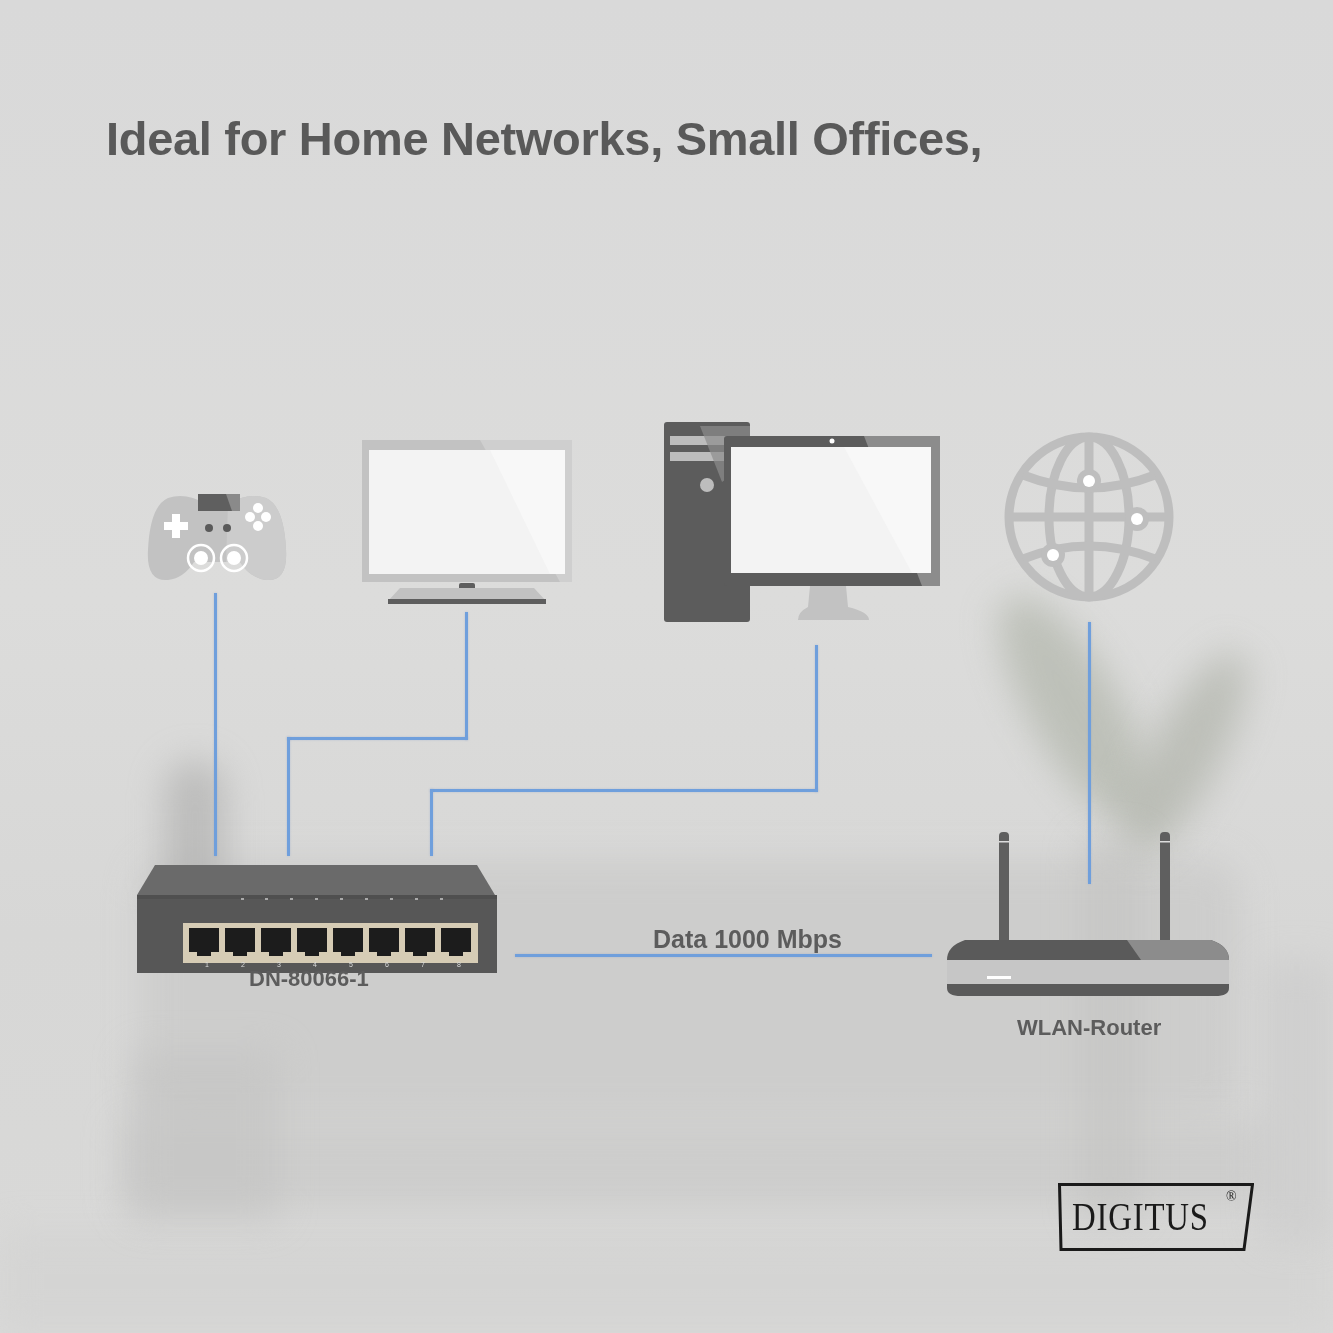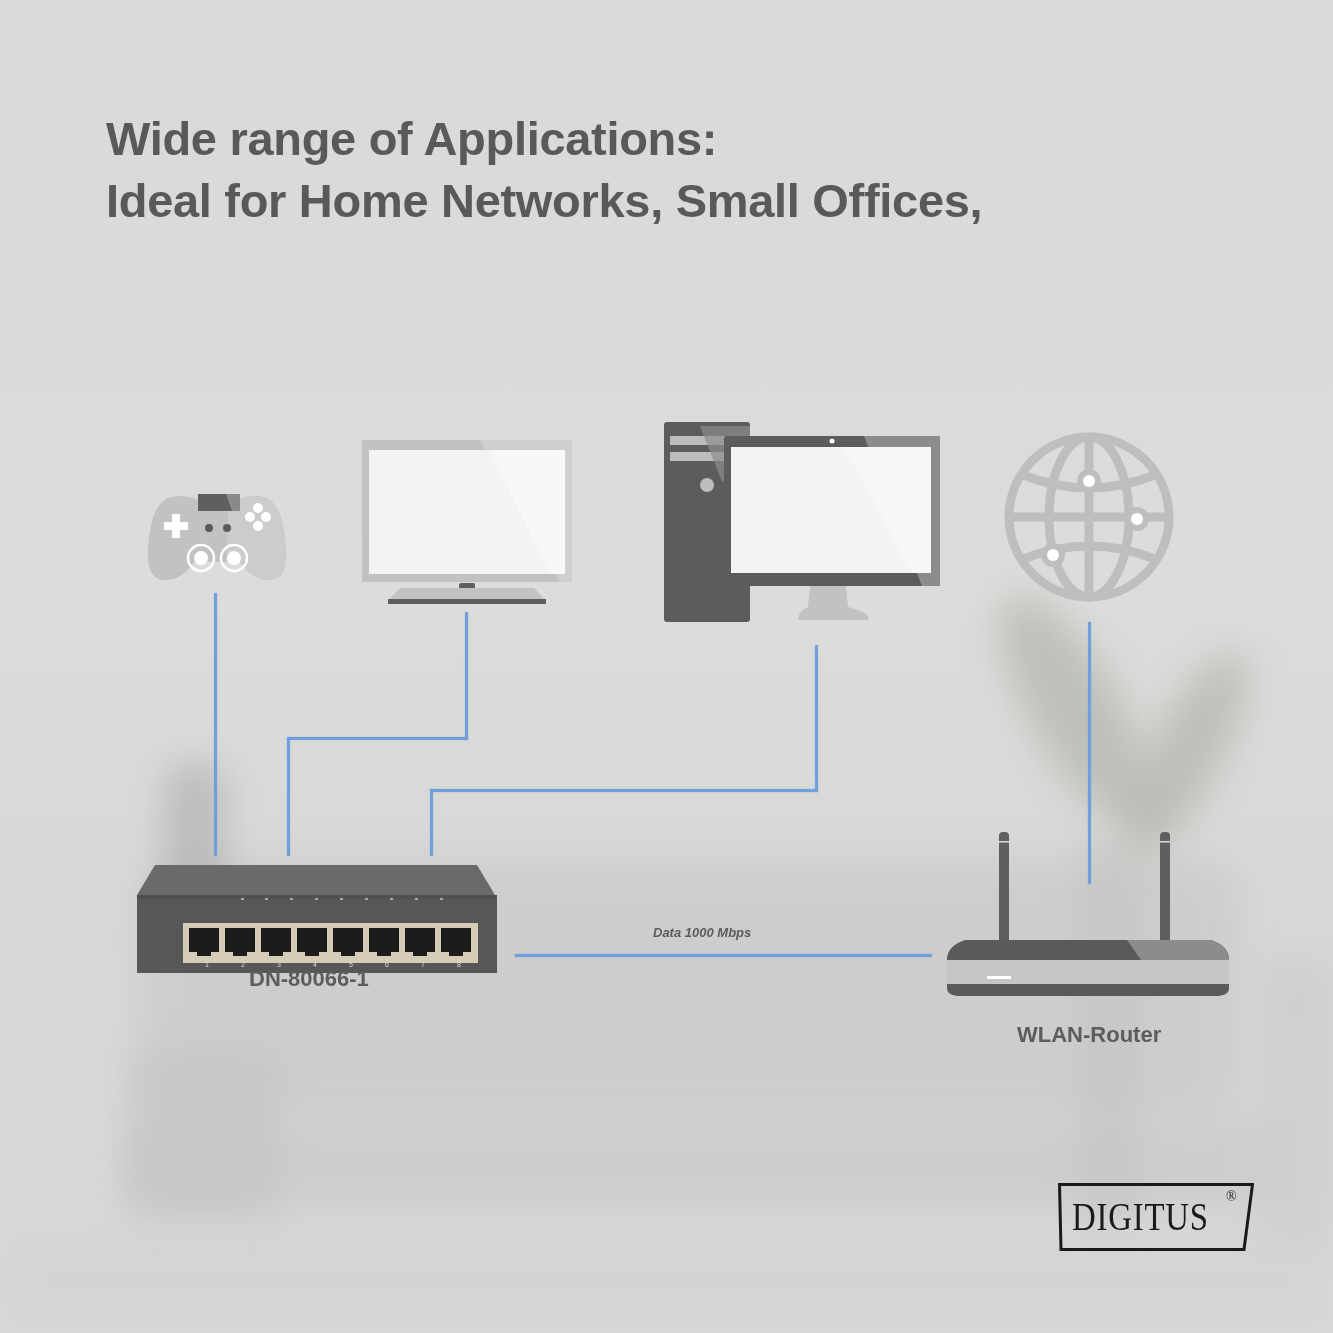--- a/index.html
+++ b/index.html
@@ -40,21 +40,20 @@
   <div class="blur" style="left:0; top:1230px; width:1333px; height:103px; background:#d2d2d1; opacity:.6;"></div>
   <div class="blur" style="left:130px; top:1050px; width:150px; height:170px; background:#c4c4c3; opacity:.6;"></div>
   <div class="blur" style="left:165px; top:760px; width:60px; height:160px; background:#a9a9a8; opacity:.6; border-radius:30px;"></div>
   <div class="blur" style="left:1030px; top:580px; width:90px; height:260px; background:#b4b8ae; opacity:.75; transform:rotate(-30deg); border-radius:50%;"></div>
   <div class="blur" style="left:1150px; top:640px; width:70px; height:230px; background:#b1b4ab; opacity:.7; transform:rotate(28deg); border-radius:50%;"></div>
   <div class="blur" style="left:1080px; top:840px; width:60px; height:380px; background:#c4c4c2; opacity:.6;"></div>
   <div class="blur" style="left:1260px; top:960px; width:73px; height:280px; background:#cacaca; opacity:.6;"></div>
 </div>
 
 <h1 class="title">
-  <span>Wide range of Applications:</span>
   <span>Ideal for Home Networks, Small Offices,</span>
 </h1>
 
 <div class="abs" style="left:146px; top:490px; width:142px; height:95px;">
   <svg width="142" height="95" viewBox="0 0 142 95">
     <path d="M22 8 Q40 2 60 14 L82 14 Q102 2 120 8 Q138 16 140 60 Q142 92 120 90 Q104 88 94 72 L48 72 Q38 88 22 90 Q0 92 2 60 Q4 16 22 8 Z" fill="#c2c2c2"></path>
     <path d="M82 14 Q102 2 120 8 Q138 16 140 60 Q142 92 120 90 Q104 88 94 72 L80 72 Z" fill="#cccccc"></path>
     <rect x="52" y="4" width="42" height="17" fill="#5f5f5f"></rect>
     <polygon points="80,4 94,4 94,21 86,21" fill="#8a8a8a"></polygon>
     <rect x="26" y="24" width="8" height="24" fill="#fff"></rect>
@@ -129,21 +128,21 @@
 
 <div>
   <div class="line" style="left:815px; top:645px; width:3px; height:147px;"></div>
   <div class="line" style="left:430px; top:789px; width:388px; height:3px;"></div>
   <div class="line" style="left:430px; top:789px; width:3px; height:67px;"></div>
 </div>
 
 <div class="line" style="left:1088px; top:622px; width:3px; height:262px;"></div>
 
 <div class="line" style="left:515px; top:954px; width:417px; height:3px;"></div>
-<div class="label" style="left:653px; top:925px; font-size:13px;font-style:italic;">Data 1000 Mbps</div>
+<div class="label" style="left:653px; top:925px; font-size:25px;">Data 1000 Mbps</div>
 
 <div class="abs" style="left:137px; top:865px; width:360px; height:110px;">
   <svg width="360" height="110" viewBox="0 0 360 110">
     <polygon points="18,0 340,0 358,30 0,30" fill="#6a6a6a"></polygon>
     <rect x="0" y="30" width="360" height="78" fill="#575757"></rect>
     <rect x="0" y="30" width="360" height="4" fill="#4f4f4f"></rect>
     <g fill="#aaaaaa">
       <rect x="104" y="33" width="3" height="2"></rect>
         <rect x="128" y="33" width="3" height="2"></rect>
       <rect x="153" y="33" width="3" height="2"></rect>
@@ -185,21 +184,21 @@
     <rect x="54" y="11" width="10" height="1.5" fill="#ddd"></rect>
     <rect x="215" y="2" width="10" height="112" rx="4" fill="#5f5f5f"></rect>
     <rect x="215" y="11" width="10" height="1.5" fill="#ddd"></rect>
     <path d="M20 110 L266 110 Q284 116 284 130 L2 130 Q2 116 20 110 Z" fill="#5a5a5a"></path>
     <path d="M182 110 L266 110 Q284 116 284 130 L196 130 Z" fill="#8c8c8c"></path>
     <rect x="2" y="130" width="282" height="24" fill="#c6c6c6"></rect>
     <rect x="42" y="146" width="24" height="3" fill="#fff"></rect>
     <path d="M2 154 L284 154 L284 158 Q284 166 270 166 L16 166 Q2 166 2 158 Z" fill="#5a5a5a"></path>
   </svg>
 </div>
-<div class="label" style="left:1017px; top:1015px;margin-top:7px;">WLAN-Router</div>
+<div class="label" style="left:1017px; top:1015px;">WLAN-Router</div>
 
 <div class="logo">
   <svg width="196" height="68" viewBox="0 0 196 68" style="position:absolute; left:0; top:0;">
     <polygon points="1.5,1.5 194.5,1.5 186,66.5 3,66.5" fill="none" stroke="#1a1a1a" stroke-width="3"></polygon>
   </svg>
   <span class="logo-text">DIGITUS</span>
   <span class="logo-reg">®</span>
 </div>
 
 </body></html>

